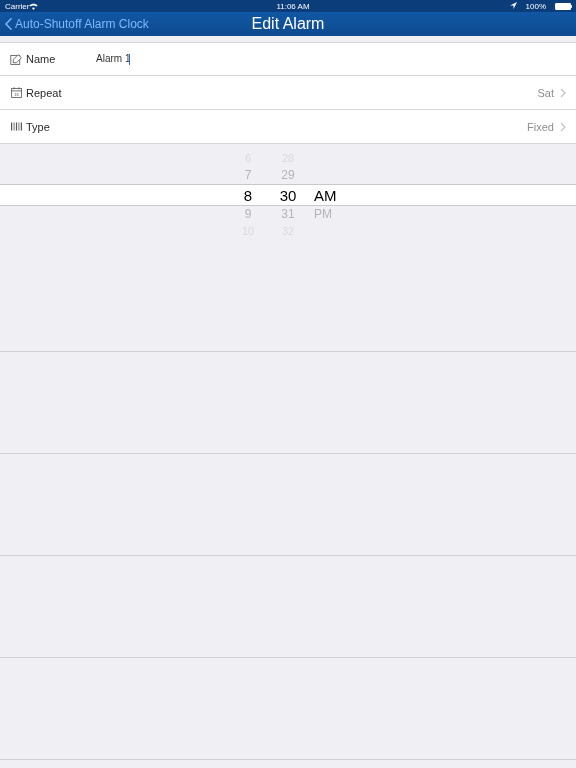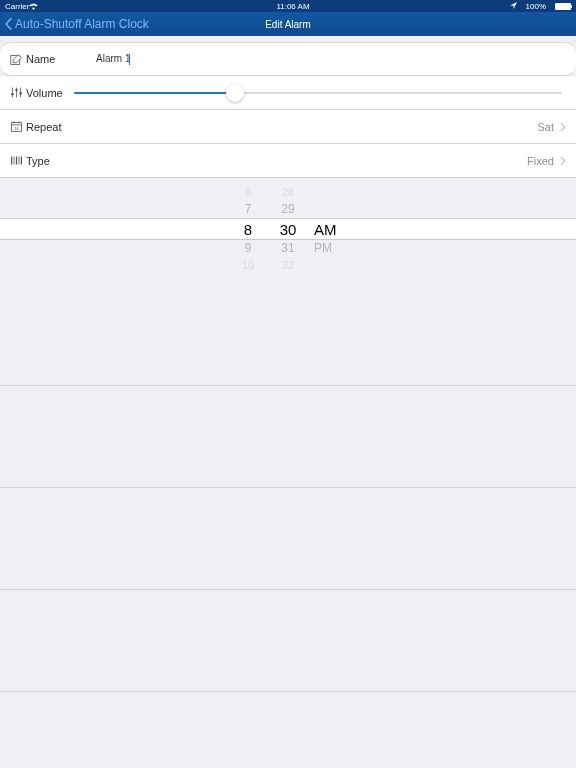--- a/index.html
+++ b/index.html
@@ -41,33 +41,33 @@
       color: #fff;
     }
     .back-btn {
       display: flex; align-items: center; gap: 2px;
       color: #7fb8ff; font-size: 12px; padding-left: 4px;
       cursor: pointer;
     }
     .back-chevron svg { display: block; }
     .nav-title {
       position: absolute; width: 100%; text-align: center;
-      font-size: 10px; font-weight: 500; color: #fff;
+      font-size: 16px; font-weight: 500; color: #fff;
       pointer-events: none;
     }
     .content { background: #efeff4; }
     .row {
       background: #fff;
       border-bottom: 0.5px solid #d8d8d8;
       display: flex;
       align-items: center;
       min-height: 34px;
       padding: 0 10px;
     }
-    .row:first-child { border-top: 0.5px solid #d8d8d8; margin-top: 6px; border-radius: 11px; }
+    .row:first-child { border-top: 0.5px solid #d8d8d8; margin-top: 6px; }
     .row-icon {
       width: 16px; display: flex; justify-content: flex-start;
       color: #444;
     }
     .row-label {
       font-size: 11px; color: #2a2a2a; flex: 0 0 46px;
     }
     .caret {
       display: inline-block; width: 1px; height: 11px; background: #2d6fcf;
       vertical-align: middle; margin-left: -1px;
@@ -173,40 +173,20 @@
       <svg width="13" height="13" viewBox="0 0 16 16">
           <rect x="1" y="3" width="11" height="11" stroke="#555" stroke-width="1" fill="none"></rect>
           <path d="M10 2 L14 6 L8 12 L4 12 L4 8 Z" fill="#fff" stroke="#555" stroke-width="1"></path>
         </svg>
     </span>
     <span class="row-label">Name</span>
     <span style="font-size:10px;color:#333;margin-left:24px;"><span>Alarm 1</span><span class="caret"></span></span>
   </div>
 
 
-  <div class="row">
-    <span class="row-icon">
-      <svg width="13" height="13" viewBox="0 0 16 16">
-        <line x1="3" y1="2" x2="3" y2="14" stroke="#555" stroke-width="1"></line>
-        <line x1="8" y1="2" x2="8" y2="14" stroke="#555" stroke-width="1"></line>
-        <line x1="13" y1="2" x2="13" y2="14" stroke="#555" stroke-width="1"></line>
-        <circle cx="3" cy="10" r="1.5" fill="#555"></circle>
-        <circle cx="8" cy="5" r="1.5" fill="#555"></circle>
-        <circle cx="13" cy="9" r="1.5" fill="#555"></circle>
-      </svg>
-    </span>
-    <span class="row-label">Volume</span>
-    <div class="slider-wrap">
-      <div class="slider">
-        <div class="slider-track"></div>
-        <div class="slider-fill" id="slider-fill" style="width: 33%;"></div>
-        <div class="slider-thumb" id="slider-thumb" style="left: calc(33% - 9px);"></div>
-      </div>
-    </div>
-  </div>
 
   <div class="row">
     <span class="row-icon">
       <svg width="13" height="13" viewBox="0 0 16 16">
           <rect x="2" y="3" width="12" height="11" stroke="#555" stroke-width="1" fill="none"></rect>
           <line x1="2" y1="6" x2="14" y2="6" stroke="#555" stroke-width="1"></line>
           <line x1="5" y1="1.5" x2="5" y2="4" stroke="#555" stroke-width="1"></line>
           <line x1="11" y1="1.5" x2="11" y2="4" stroke="#555" stroke-width="1"></line>
           <text x="8" y="12" font-size="5" text-anchor="middle" fill="#555">16</text>
         </svg>

